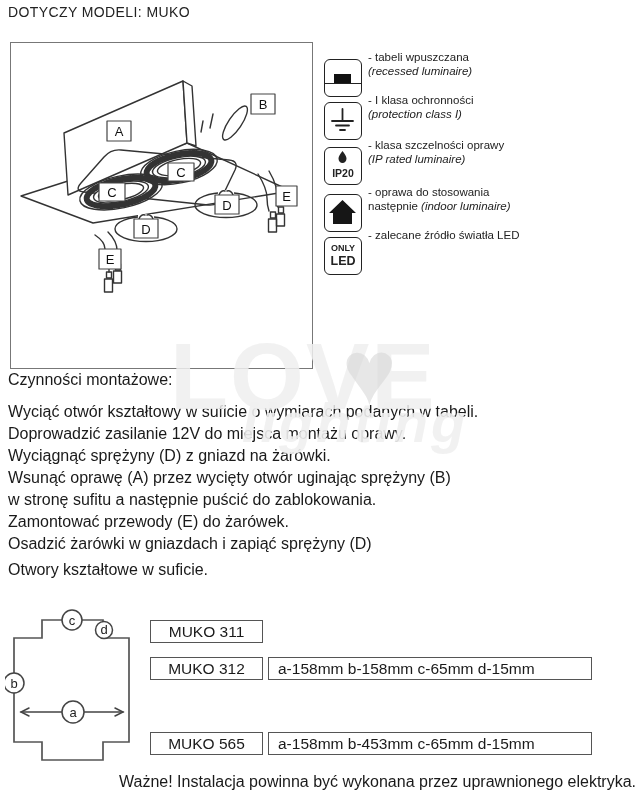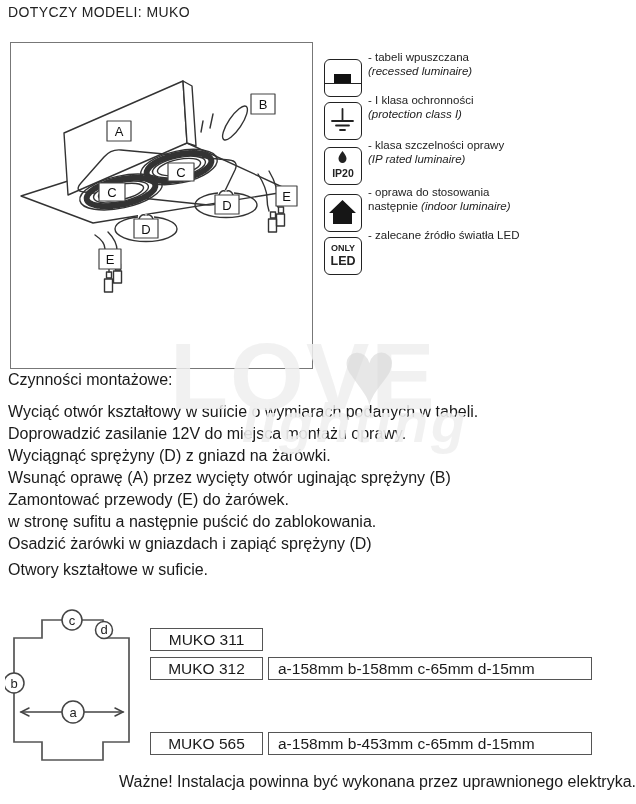--- a/index.html
+++ b/index.html
@@ -208,22 +208,22 @@
     </div>
   </div>
 </div>
 
 <div class="abs" id="steps-heading">Czynności montażowe:</div>
 <div class="abs" id="steps">
   <div>Wyciąć otwór kształtowy w suficie o wymiarach podanych w tabeli.</div>
   <div>Doprowadzić zasilanie 12V do miejsca montażu oprawy.</div>
   <div>Wyciągnąć sprężyny (D) z gniazd na żarówki.</div>
   <div>Wsunąć oprawę (A) przez wycięty otwór uginając sprężyny (B)</div>
+  <div>w stronę sufitu a następnie puścić do zablokowania.</div>
   <div>Zamontować przewody (E) do żarówek.</div>
-  <div>w stronę sufitu a następnie puścić do zablokowania.</div>
   <div>Osadzić żarówki w gniazdach i zapiąć sprężyny (D)</div>
 </div>
 <div class="abs" id="holes-heading">Otwory kształtowe w suficie.</div>
 
 <svg class="abs" id="cutout" width="135" height="168" viewBox="0 0 135 168">
   <path d="M37,13 L98,13 L98,31 L124,31 L124,135 L98,135 L98,153 L37,153 L37,135 L9,135 L9,31 L37,31 Z" fill="none" stroke="#555" stroke-width="1.7" stroke-linejoin="miter"></path>
   <g stroke="#444" stroke-width="1.5" fill="none" stroke-linecap="round">
     <line x1="16" y1="105" x2="118" y2="105"></line>
     <polyline points="24,101 16,105 24,109"></polyline>
     <polyline points="110,101 118,105 110,109"></polyline>
@@ -234,21 +234,21 @@
     <circle cx="9" cy="76" r="10" fill="#fff" stroke="#444" stroke-width="1.5"></circle>
     <circle cx="68" cy="105" r="11" fill="#fff" stroke="#444" stroke-width="1.5"></circle>
     <text class="cut-label" x="67" y="17.5">c</text>
     <text class="cut-label" x="99" y="27">d</text>
     <text class="cut-label" x="9" y="80.5">b</text>
     <text class="cut-label" x="68" y="109.5">a</text>
   </g>
 </svg>
 
 <div class="abs" id="table">
-  <div class="trow" style="top:8px;flex-direction:column;">
+  <div class="trow" style="top:0;flex-direction:column;">
     <div class="cell cell-model">MUKO 311</div>
   </div>
   <div class="trow" style="top:37px;">
     <div class="cell cell-model">MUKO 312</div>
     <div class="cell cell-dims">a-158mm b-158mm c-65mm d-15mm</div>
   </div>
   <div class="trow" style="top:112px;">
     <div class="cell cell-model">MUKO 565</div>
     <div class="cell cell-dims">a-158mm b-453mm c-65mm d-15mm</div>
   </div>

